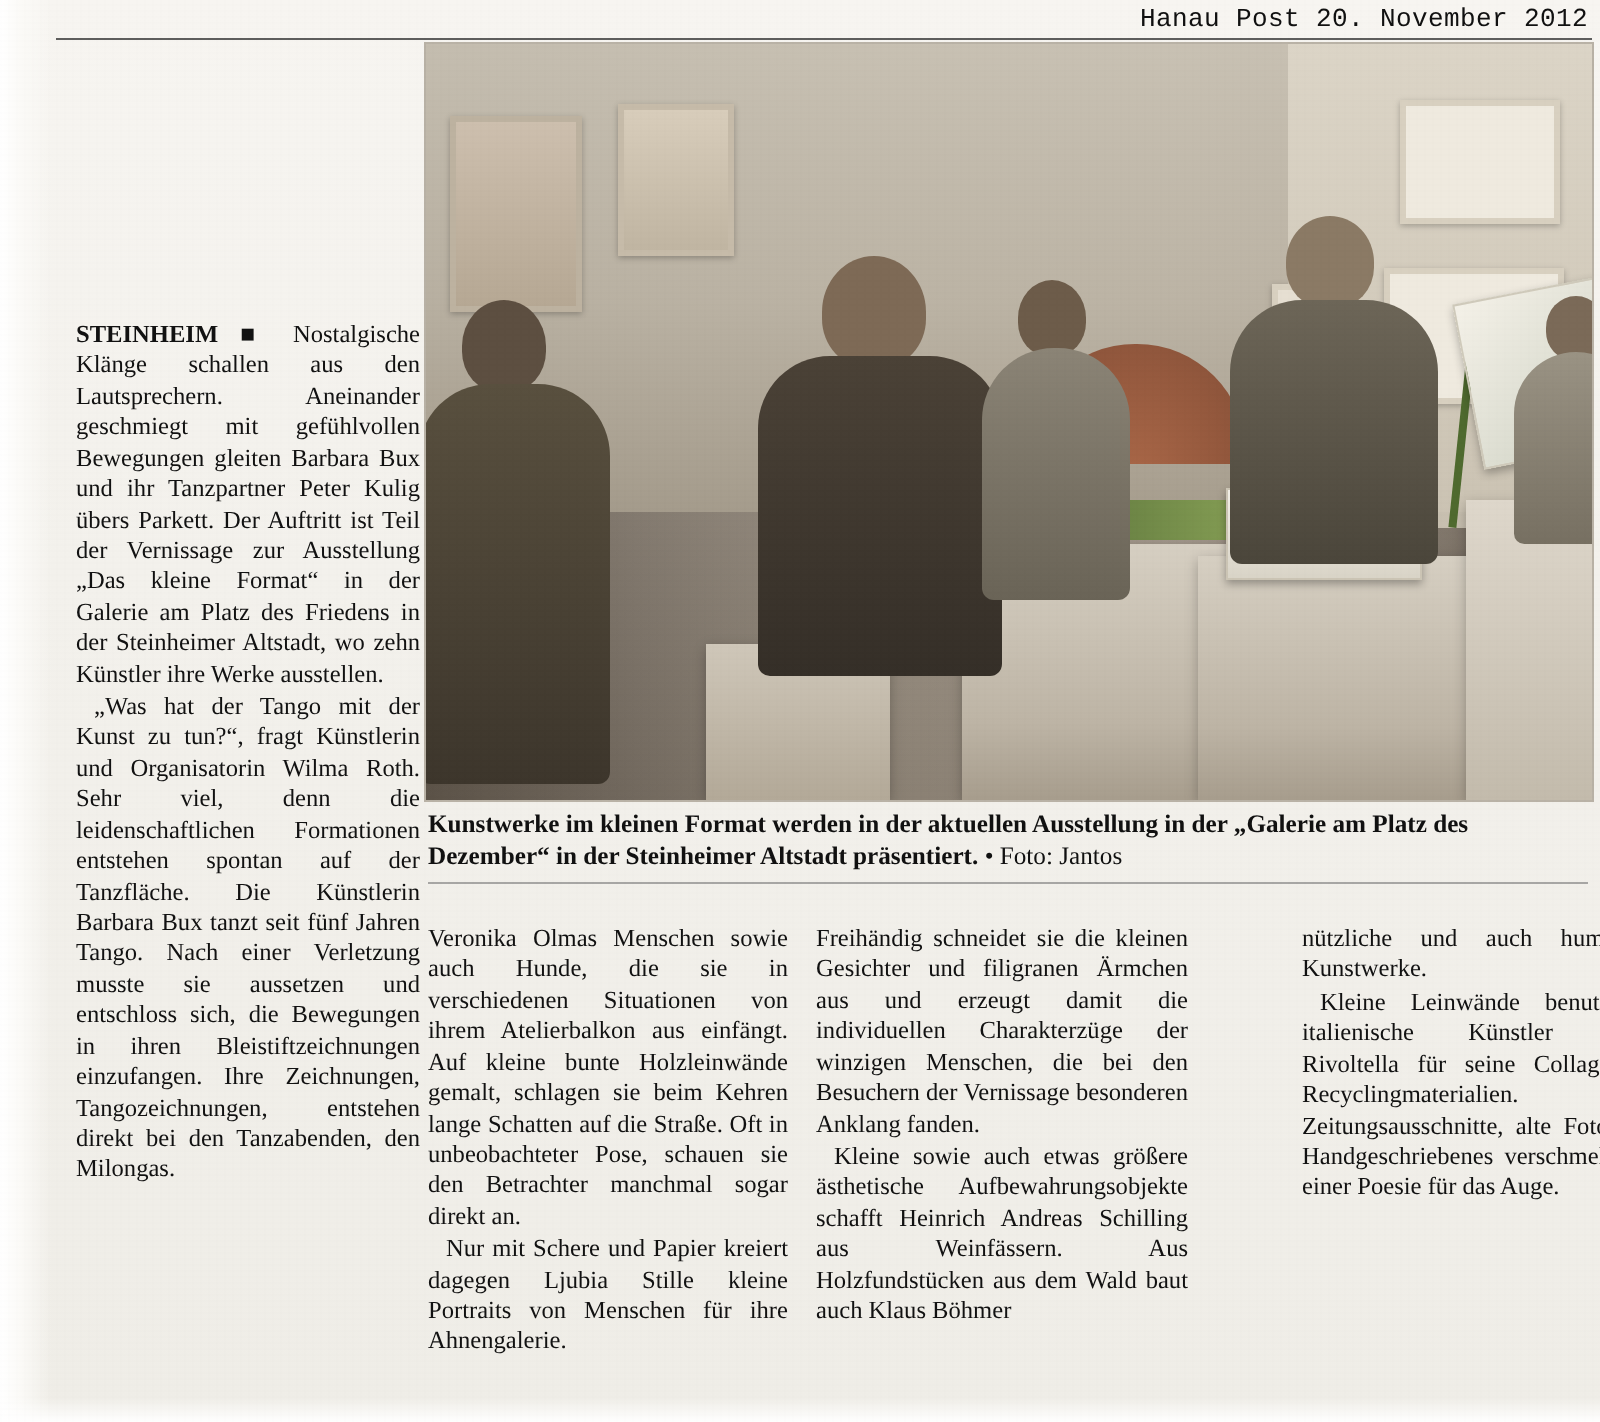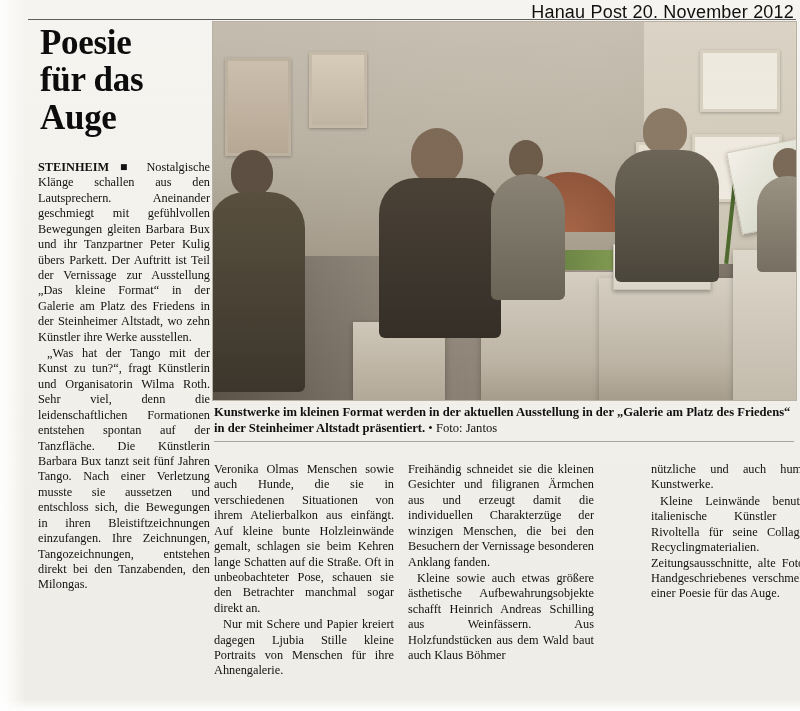--- a/index.html
+++ b/index.html
@@ -30,22 +30,22 @@
     opacity: .35;
     background-image:
       repeating-linear-gradient(0deg, rgba(0,0,0,0.012) 0px, rgba(0,0,0,0.012) 1px, rgba(255,255,255,0) 1px, rgba(255,255,255,0) 3px),
       repeating-linear-gradient(90deg, rgba(0,0,0,0.010) 0px, rgba(0,0,0,0.010) 1px, rgba(255,255,255,0) 1px, rgba(255,255,255,0) 4px);
   }
 
   .masthead {
     position: absolute;
     top: 2px;
     right: 6px;
-    font-family: Liberation Sans, sans-serif;
-    font-size: 18px;
+    font-family: Liberation Mono, monospace;
+    font-size: 13px;
     color: #111;
     letter-spacing: .2px;
   }
   .rule-top {
     position: absolute;
     left: 28px;
     right: 4px;
     top: 19px;
     height: 1px;
     background: #2b2b2b;
@@ -240,25 +240,20 @@
   }
 </style>
 </head>
 <body>
 
 <div class="page">
 
   <div class="masthead">Hanau Post 20. November 2012</div>
   <div class="rule-top"></div>
 
-  <div class="headline">
-    <div>Poesie</div>
-    <div>für das</div>
-    <div>Auge</div>
-  </div>
 
   <div class="photo">
     <div class="ph-inner">
       <div class="wall"></div>
       <div class="wall-right"></div>
       <div class="frame f1"></div>
       <div class="frame f2"></div>
       <div class="frame f3"></div>
       <div class="frame f4"></div>
       <div class="frame f5"></div>
@@ -282,21 +277,21 @@
       <div class="person pB-head"></div>
       <div class="pers-body pB-body"></div>
       <div class="person pD-head"></div>
       <div class="pers-body pD-body"></div>
       <div class="person pE-head"></div>
       <div class="pers-body pE-body"></div>
     </div>
   </div>
 
   <div class="caption">
-    <span>Kunstwerke im kleinen Format werden in der aktuellen Ausstellung in der „Galerie am Platz des Friedens“ in der Steinheimer Altstadt präsentiert.</span>
+    <span>Kunstwerke im kleinen Format werden in der aktuellen Ausstellung in der „Galerie am Platz des Dezember“ in der Steinheimer Altstadt präsentiert.</span>
     <span class="photo-credit">• Foto: Jantos</span>
   </div>
   <div class="rule-caption"></div>
 
   <div class="col col1">
     <p class="first"><span class="dateline">STEINHEIM</span> <span class="bullet">■</span> <span>Nostalgische Klänge schallen aus den Lautsprechern. Aneinander geschmiegt mit gefühlvollen Bewegungen gleiten Barbara Bux und ihr Tanzpartner Peter Kulig übers Parkett. Der Auftritt ist Teil der Vernissage zur Ausstellung „Das kleine Format“ in der Galerie am Platz des Friedens in der Steinheimer Altstadt, wo zehn Künstler ihre Werke ausstellen.</span></p>
     <p>„Was hat der Tango mit der Kunst zu tun?“, fragt Künstlerin und Organisatorin Wilma Roth. Sehr viel, denn die leidenschaftlichen Formationen entstehen spontan auf der Tanzfläche. Die Künstlerin Barbara Bux tanzt seit fünf Jahren Tango. Nach einer Verletzung musste sie aussetzen und entschloss sich, die Bewegungen in ihren Bleistiftzeichnungen einzufangen. Ihre Zeichnungen, Tangozeichnungen, entstehen direkt bei den Tanzabenden, den Milongas.</p>
   </div>
 
   <div class="col col2">

